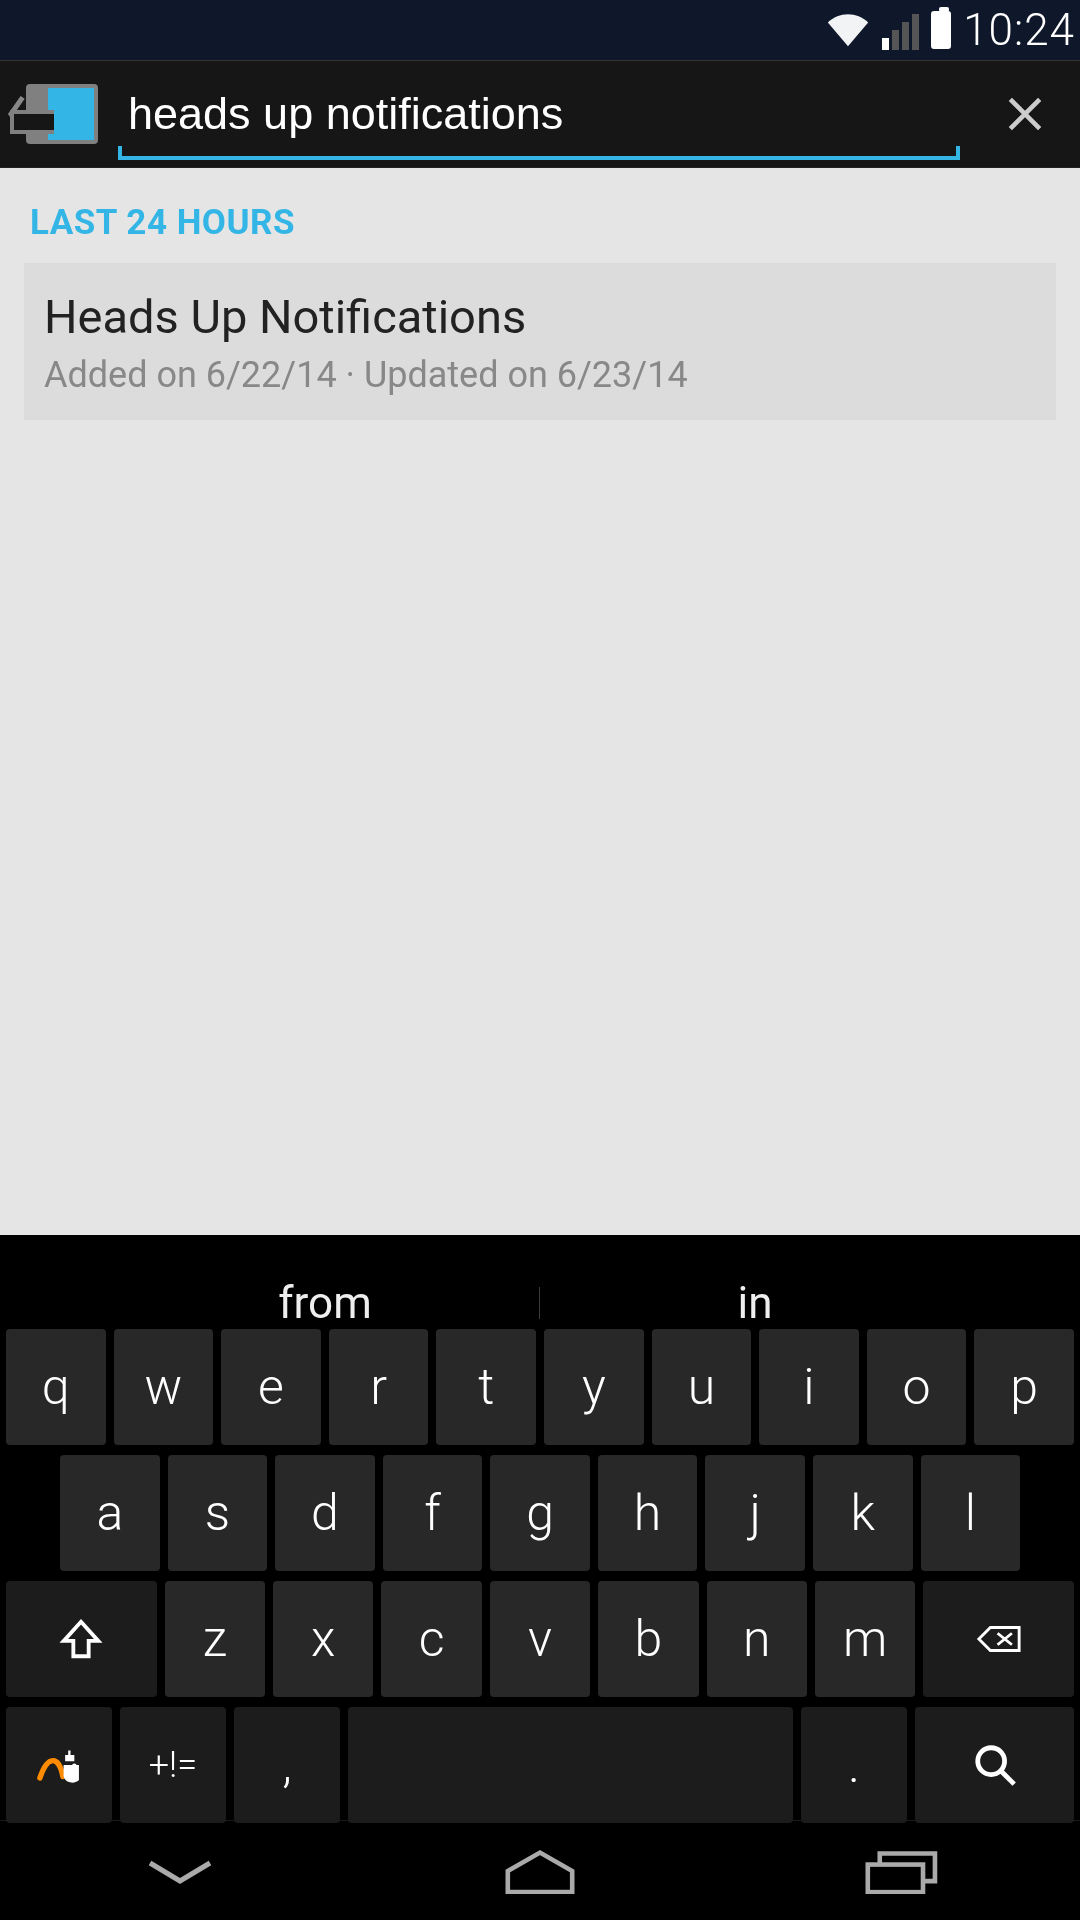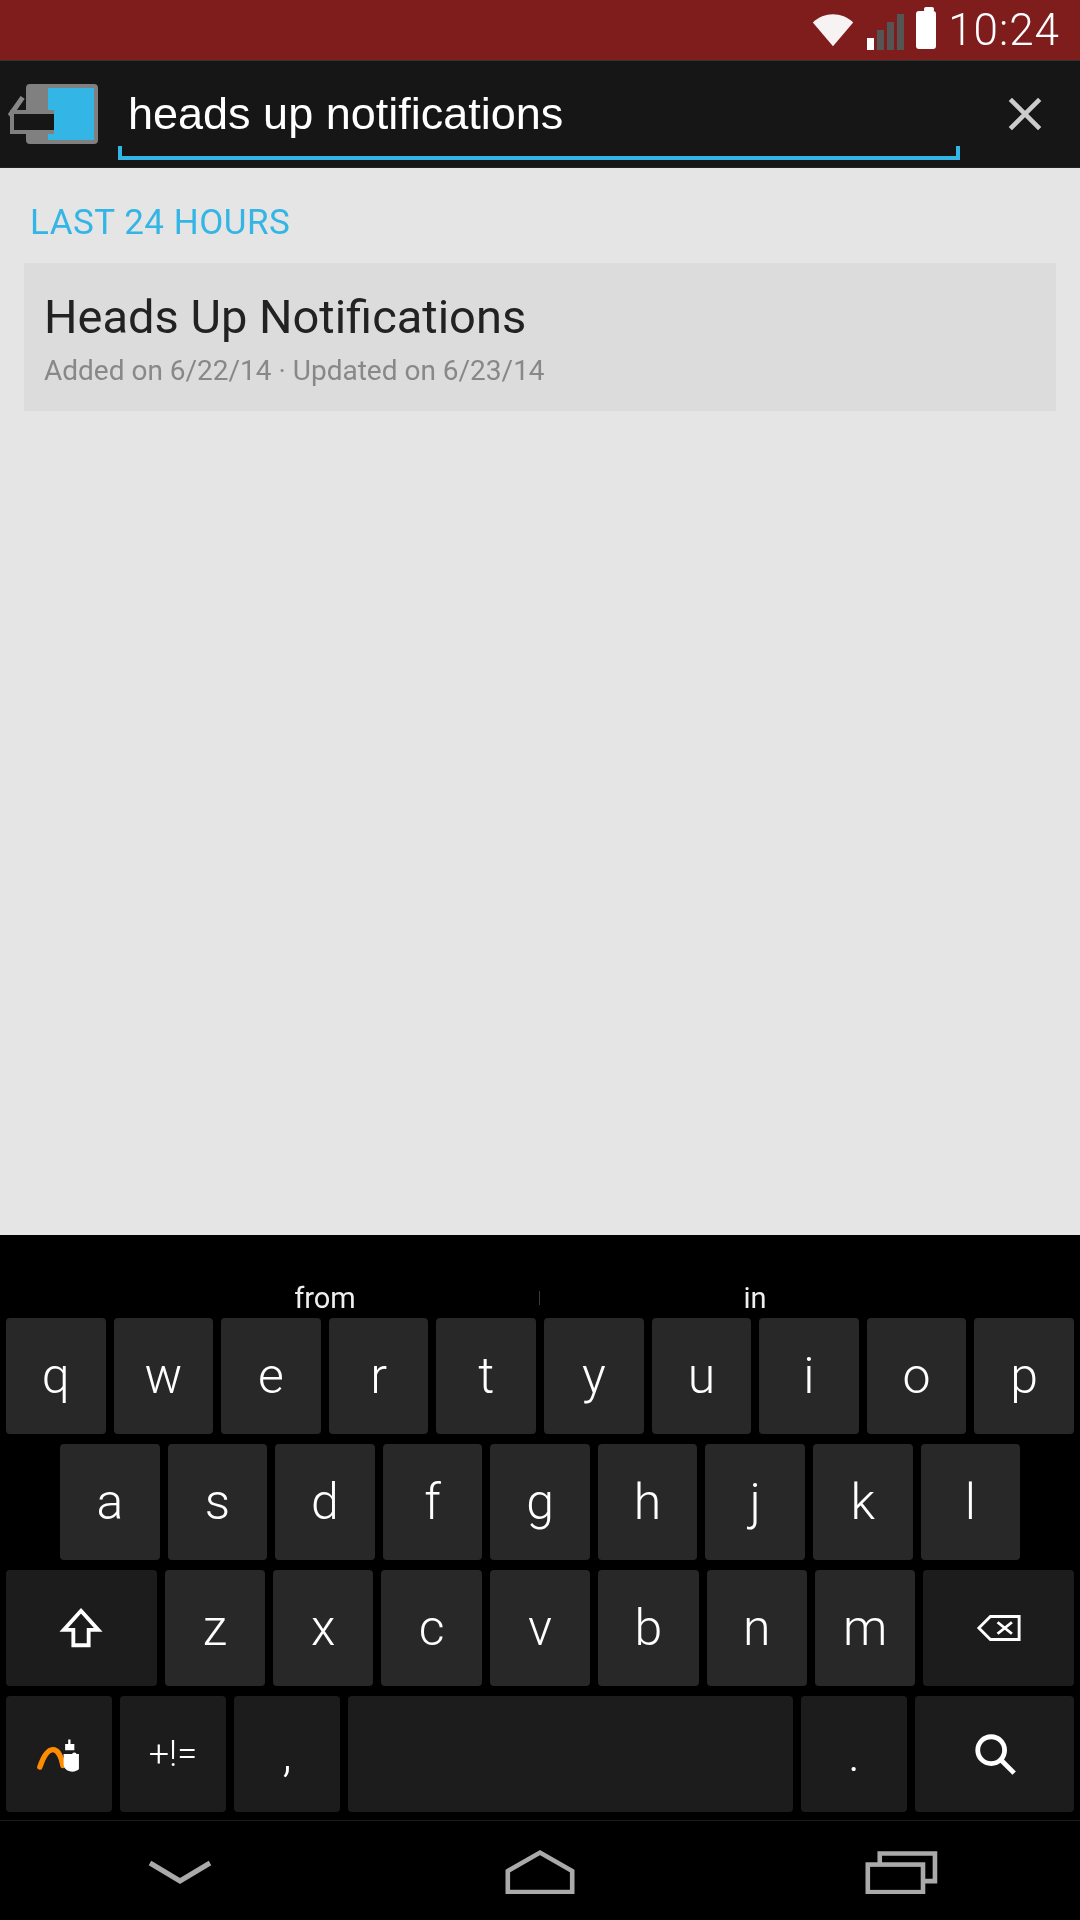--- a/index.html
+++ b/index.html
@@ -1,19 +1,19 @@
 <!DOCTYPE html>
 <html><head>
 <meta charset="utf-8">
 <style>
   * { margin: 0; padding: 0; box-sizing: border-box; }
   html, body { width: 1080px; height: 1920px; background: #000; font-family: Roboto, "Helvetica Neue", Arial, sans-serif; overflow: hidden; }
 
   
-  .status-bar { height: 60px; background: #7f1d1d; display: flex; justify-content: flex-end; align-items: center; padding-right: 20px; gap: 12px; }
+  .status-bar { height: 60px; background: #0f172a; display: flex; justify-content: flex-end; align-items: center; padding-right: 5px; gap: 12px; }
   .status-bar .time { color: #fff; font-size: 44px; font-weight: 300; letter-spacing: 1px; }
   .signal-bars { display: flex; align-items: flex-end; gap: 3px; height: 40px; }
   .signal-bars span { display: block; width: 7px; background: #555; }
   .signal-bars span.on { background: #fff; }
   .signal-bars span:nth-child(1){height:12px}
   .signal-bars span:nth-child(2){height:20px}
   .signal-bars span:nth-child(3){height:28px}
   .signal-bars span:nth-child(4){height:36px}
   .battery { width: 20px; height: 38px; border: 3px solid #fff; border-radius: 3px; position: relative; background:#fff; }
   .battery::before { content:""; position:absolute; top:-7px; left:5px; width:10px; height:5px; background:#fff; border-radius:2px; }
@@ -27,31 +27,31 @@
   .search-box input { width:100%; height:100%; background:transparent; border:none; color:#fff; font-size:45px; font-weight:300; padding:0 10px; outline:none; }
   .search-box .underline { position:absolute; left:0; right:0; bottom:0; height:4px; background:#33b5e5;}
   .search-box .underline::before, .search-box .underline::after { content:""; position:absolute; bottom:0; width:4px; height:14px; background:#33b5e5; }
   .search-box .underline::before{left:0}
   .search-box .underline::after{right:0}
   .clear-btn { width:70px; height:70px; display:flex; align-items:center; justify-content:center; margin-left:30px; }
   .clear-btn svg { width:44px; height:44px; }
 
   
   .content { background:#e5e5e5; height: 1067px; padding: 8px 0 0 0; }
-  .section-header { color:#33b5e5; font-size:35px; font-weight:400; padding: 26px 30px 20px; letter-spacing:0.5px; }
+  .section-header { color:#33b5e5; font-size:35px; font-weight:700; padding: 26px 30px 20px; letter-spacing:0.5px; }
   .list-item { background:#dcdcdc; margin: 0 24px; padding: 26px 20px 24px; }
   .list-item .title { color:#222; font-size:47px; margin-bottom:10px; }
   .list-item .desc { color:#3a3a3a; font-size:38px; margin-bottom:18px; }
-  .list-item .meta { color:#888; font-size:28px; }
+  .list-item .meta { color:#888; font-size:36px; }
 
   
   .keyboard { background:#000; height: 585px; display:flex; flex-direction:column; }
   .suggestions { height:95px; display:flex; align-items:center; justify-content:center; padding:0 110px; }
   .sug-wrap { flex:1; display:flex; }
-  .sug { flex:1; text-align:center; color:#eee; font-size:29px; position:relative;margin-top:42px; }
+  .sug { flex:1; text-align:center; color:#eee; font-size:44px; position:relative;margin-top:42px; }
   .sug:not(:last-child)::after { content:""; position:absolute; right:0; top:10px; bottom:10px; width:1px; background:#3a3a3a; }
 
   .krows { flex:1; display:flex; flex-direction:column; padding: 0 6px 8px; gap:10px; }
   .krow { display:flex; gap:8px; height:116px; }
   .krow.r2 { padding: 0 54px; }
   .key { flex:1; background:#282828; color:#fff; font-size:50px; display:flex; align-items:center; justify-content:center; border-radius:4px; font-weight:300;}
   .key.fn { background:#1c1c1c; }
   .key.wide { flex:1.5; }
   .key.space { flex:4.2; }
   .key.comma, .key.period { flex:1; }

